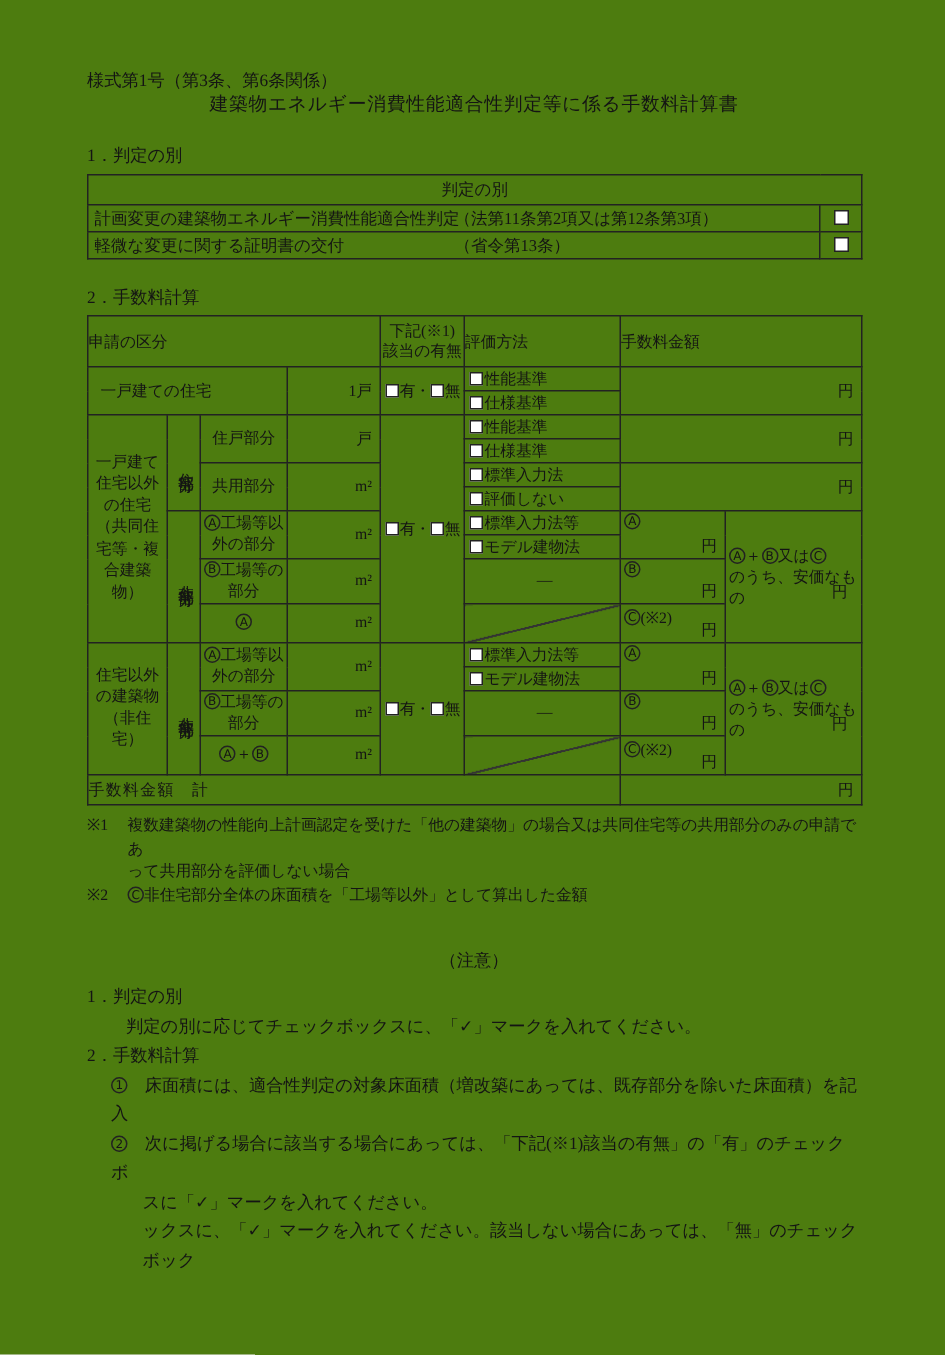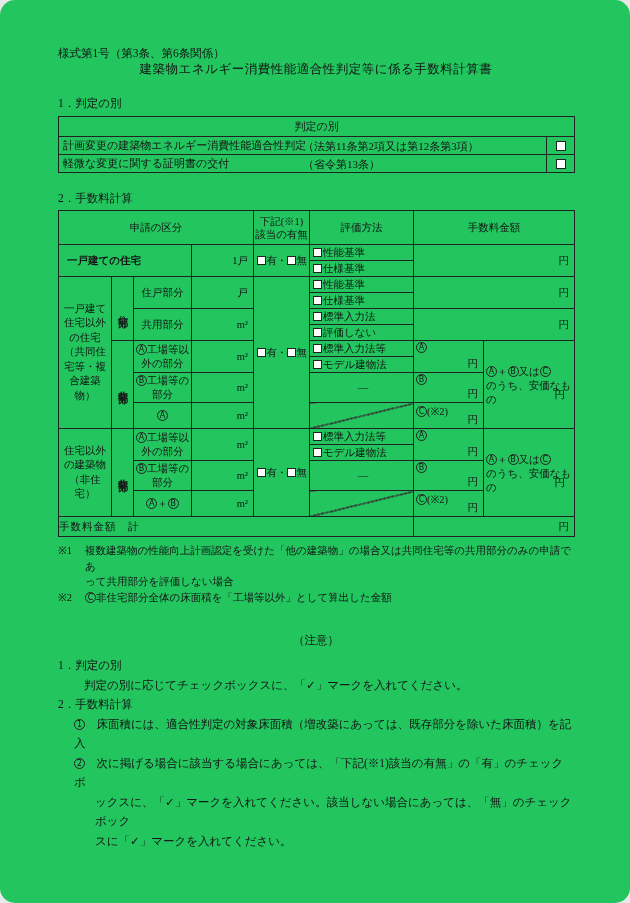--- a/index.html
+++ b/index.html
@@ -1,43 +1,43 @@
 <!DOCTYPE html>
 <html><head>
 <meta charset="utf-8">
 <style>
   * { margin:0; padding:0; box-sizing:border-box; }
   html,body { background:#e8e8e8; }
   .page {
-    width:630px; height:903px; margin:0 auto; background:#22c55e;
+    width:630px; height:903px; margin:0 auto; background:#4d7c0f;
     font-family:"Liberation Serif","DejaVu Serif",serif; color:#141414;
-    padding:46px 56px 0 58px; overflow:hidden; position:relative;border-radius:15px;
+    padding:46px 56px 0 58px; overflow:hidden; position:relative;
   }
   .form-no { font-size:11.5px; }
   .doc-title { text-align:center; font-size:12.5px; margin-top:0; letter-spacing:.5px; }
   .sec-head { font-size:11.5px; margin-top:18px; }
 
   
   table { border-collapse:collapse; table-layout:fixed; }
   .sel-table { width:516px; margin-top:5px; }
   .sel-table td { border:1px solid #222; font-size:11px; vertical-align:middle; }
   .sel-head { text-align:center; height:20px;padding-left:44px; }
   .sel-row { height:18px; }
   .sel-label-cell { position:relative; padding-left:4px; white-space:nowrap; overflow:hidden; }
   .ref { position:absolute; left:244px; top:50%; transform:translateY(-50%); white-space:nowrap; }
   .sel-cb { text-align:center; }
 
   
   .fee-table { width:516px; margin-top:4px; }
   .fee-table td { border:1px solid #222; font-size:10.5px; vertical-align:middle; overflow:hidden; }
-  .th { text-align:center; }
+  .th { text-align:left; }
   .app-head { font-size:10px; line-height:13px; text-align:center; }
   .hrow { height:34px; }
   .r16 { height:16px; } .r30 { height:30px;margin-top:24px; } .r26 { height:26px; } .r20 { height:20px; }
-  .lbl-left { padding-left:8px; font-size:11px;font-weight:bold; }
+  .lbl-left { padding-left:8px; font-size:11px; }
   .grp { text-align:center; line-height:14.5px; padding:1px; font-size:10.5px; }
   .vert { writing-mode:vertical-rl; text-orientation:upright; text-align:center; letter-spacing:1px; font-size:10.5px; }
   .name { text-align:center; line-height:13.5px; padding:1px; }
   .unit { text-align:right; padding-right:5px; font-size:10.5px; }
   .presence { text-align:center; white-space:nowrap; font-size:10px; letter-spacing:-.5px; }
   .method { padding-left:3px; white-space:nowrap; }
   .mcenter { text-align:center; }
   .yen { text-align:right; padding-right:5px; }
   .feeab { position:relative; }
   .fl { position:absolute; top:1px; left:2px; white-space:nowrap; }
@@ -246,17 +246,17 @@
     </div>
   </div>
 
   <div class="caution-head">（注意）</div>
   <div class="caution" id="caution-lines">
       <div class="note-line ind0">1．判定の別</div>
       <div class="note-line ind1">判定の別に応じてチェックボックスに、「✓」マークを入れてください。</div>
       <div class="note-line ind0">2．手数料計算</div>
       <div class="note-line ind2"><span class="cc">1</span>　床面積には、適合性判定の対象床面積（増改築にあっては、既存部分を除いた床面積）を記入</div>
       <div class="note-line ind2"><span class="cc">2</span>　次に掲げる場合に該当する場合にあっては、「下記(※1)該当の有無」の「有」のチェックボ</div>
+      <div class="note-line ind3">スに「✓」マークを入れてください。</div>
       <div class="note-line ind3">ックスに、「✓」マークを入れてください。該当しない場合にあっては、「無」のチェックボック</div>
-      <div class="note-line ind3">スに「✓」マークを入れてください。</div>
     </div>
 
 </div>
 
 </body></html>

